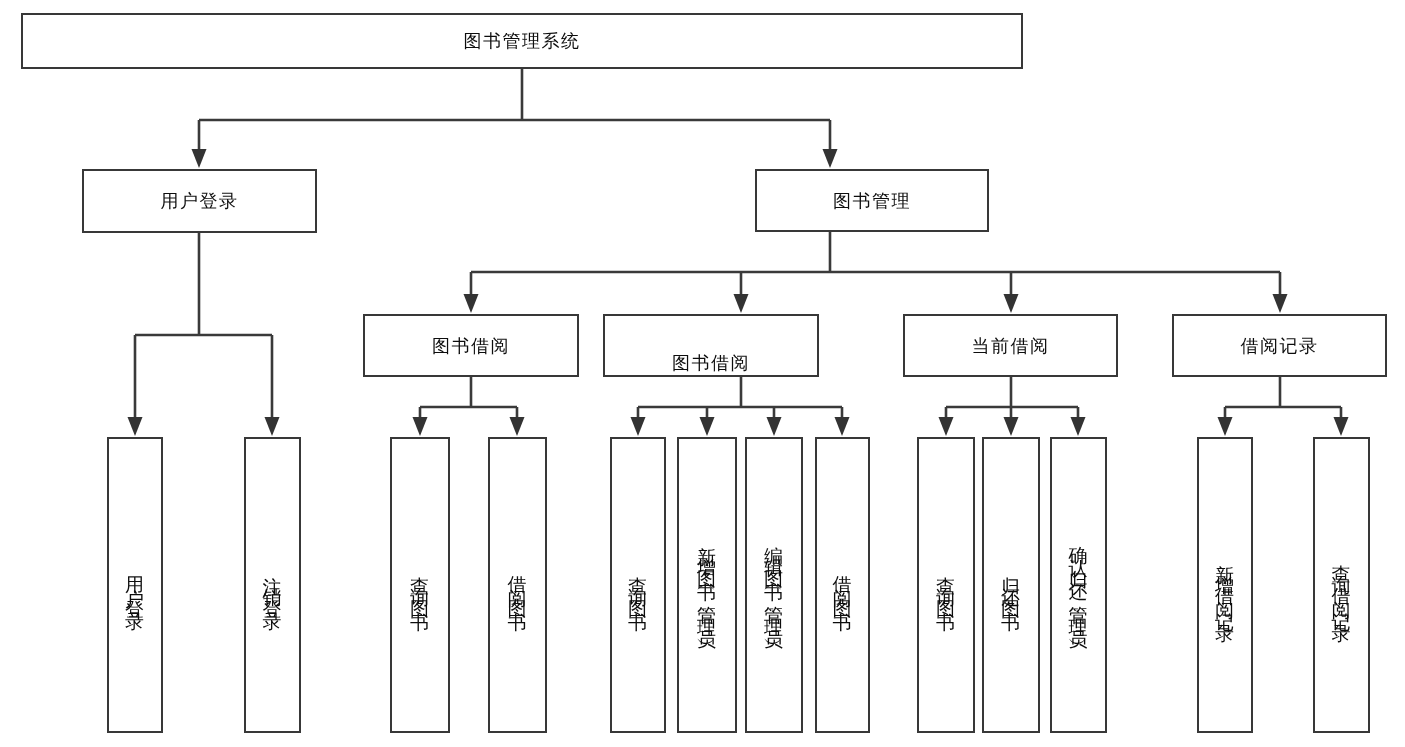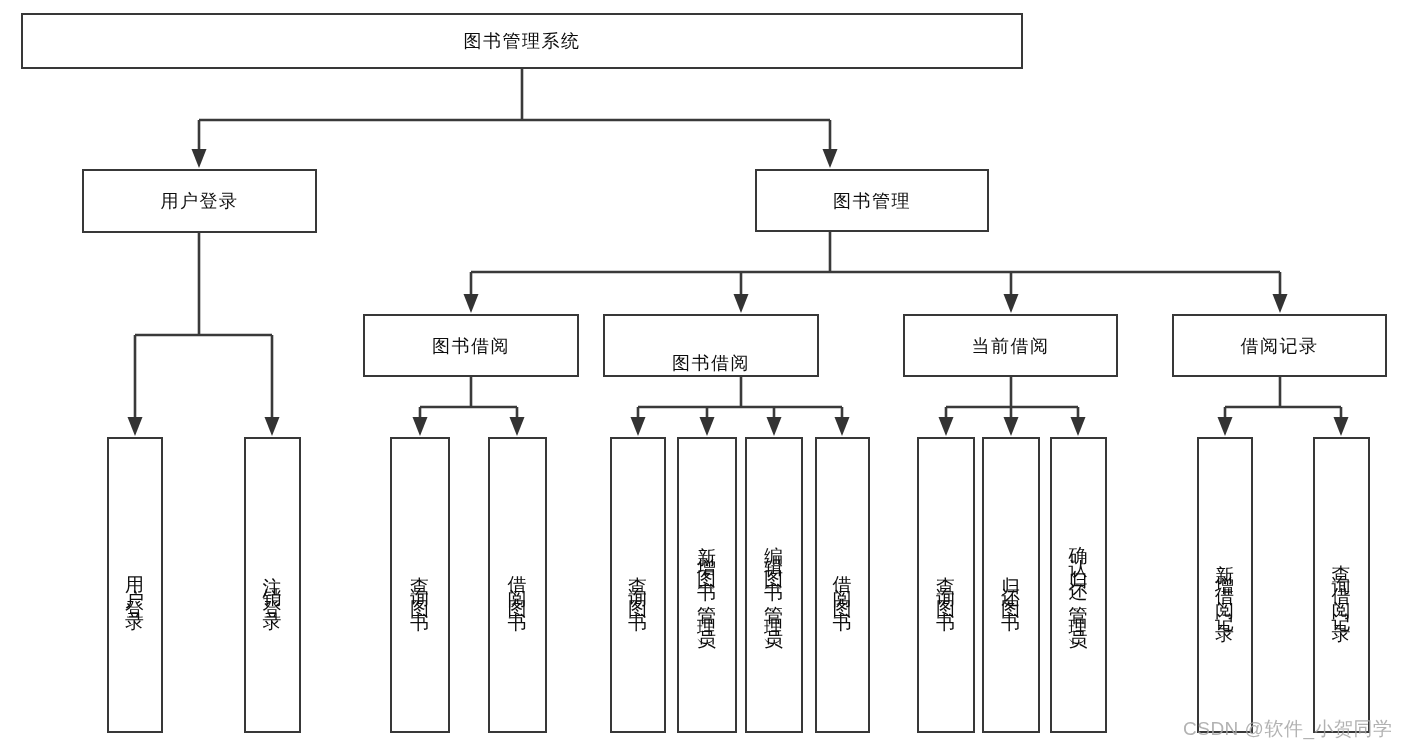--- a/index.html
+++ b/index.html
@@ -184,15 +184,14 @@
     <span class="vtext">确认归还（管理员）</span>
   </div>
 
   <div class="node v-node leaf n-e1">
     <span class="vtext">新增借阅记录</span>
   </div>
   <div class="node v-node leaf n-e2">
     <span class="vtext">查询借阅记录</span>
   </div>
 
-  <div id="watermark">CSDN @软件_小贺同学</div>
 
 </div>
 
 </body></html>

